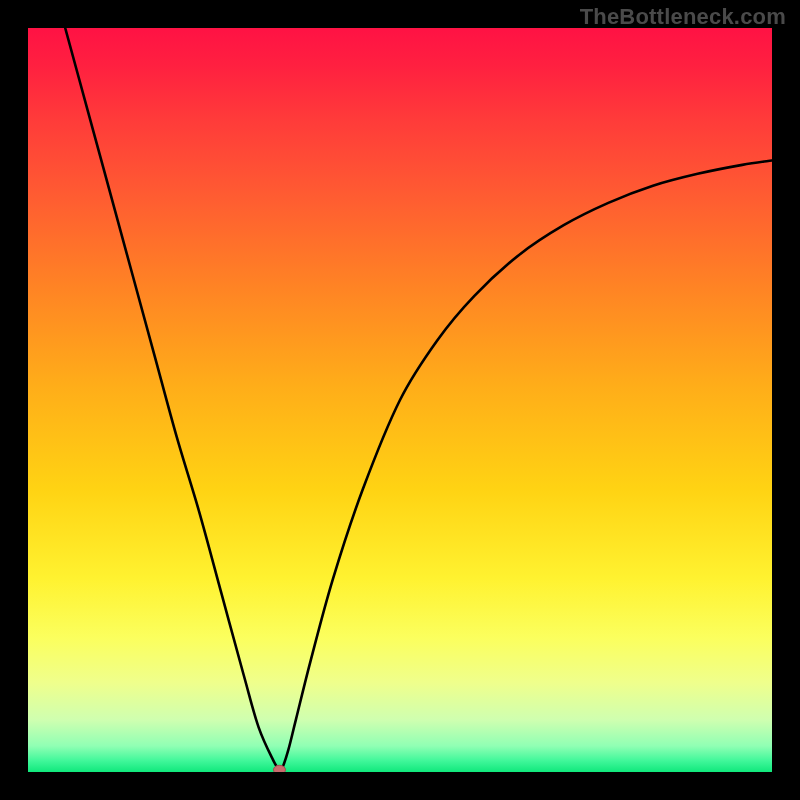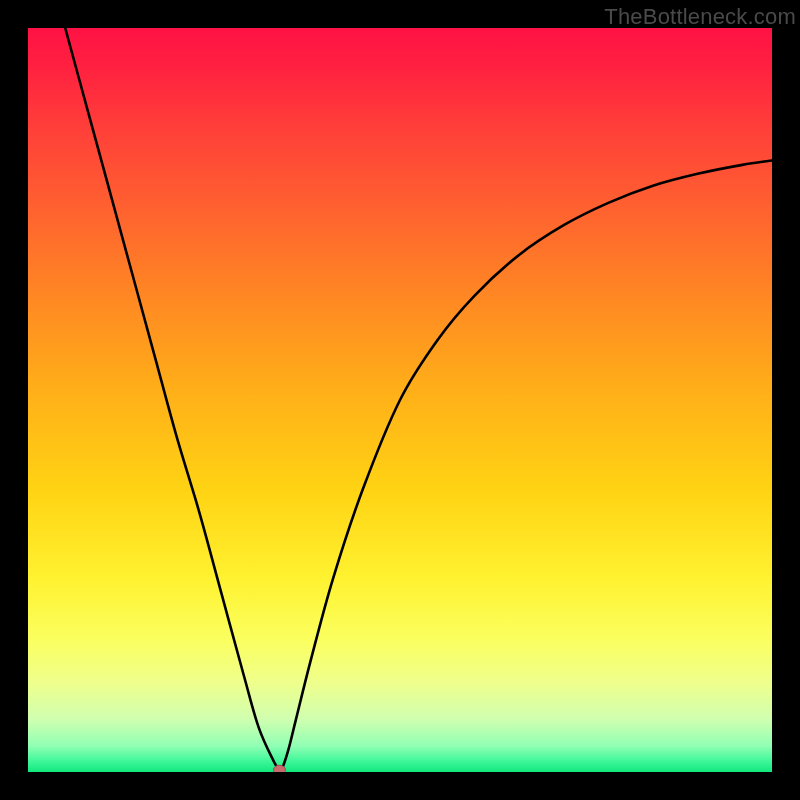--- a/index.html
+++ b/index.html
@@ -13,24 +13,24 @@
   }
   .frame {
     position: relative;
     width: 800px;
     height: 800px;
     background: #000;
   }
   .watermark {
     position: absolute;
     top: 4px;
-    right: 4px;
+    right: 14px;
     color: #4a4a4a;
     font-size: 22px;
-    font-weight: 400;
+    font-weight: 700;
     letter-spacing: 0.2px;
     z-index: 10;
     user-select: none;
   }
   .plot-outer {
     position: absolute;
     left: 28px;
     top: 28px;
     width: 744px;
     height: 744px;

